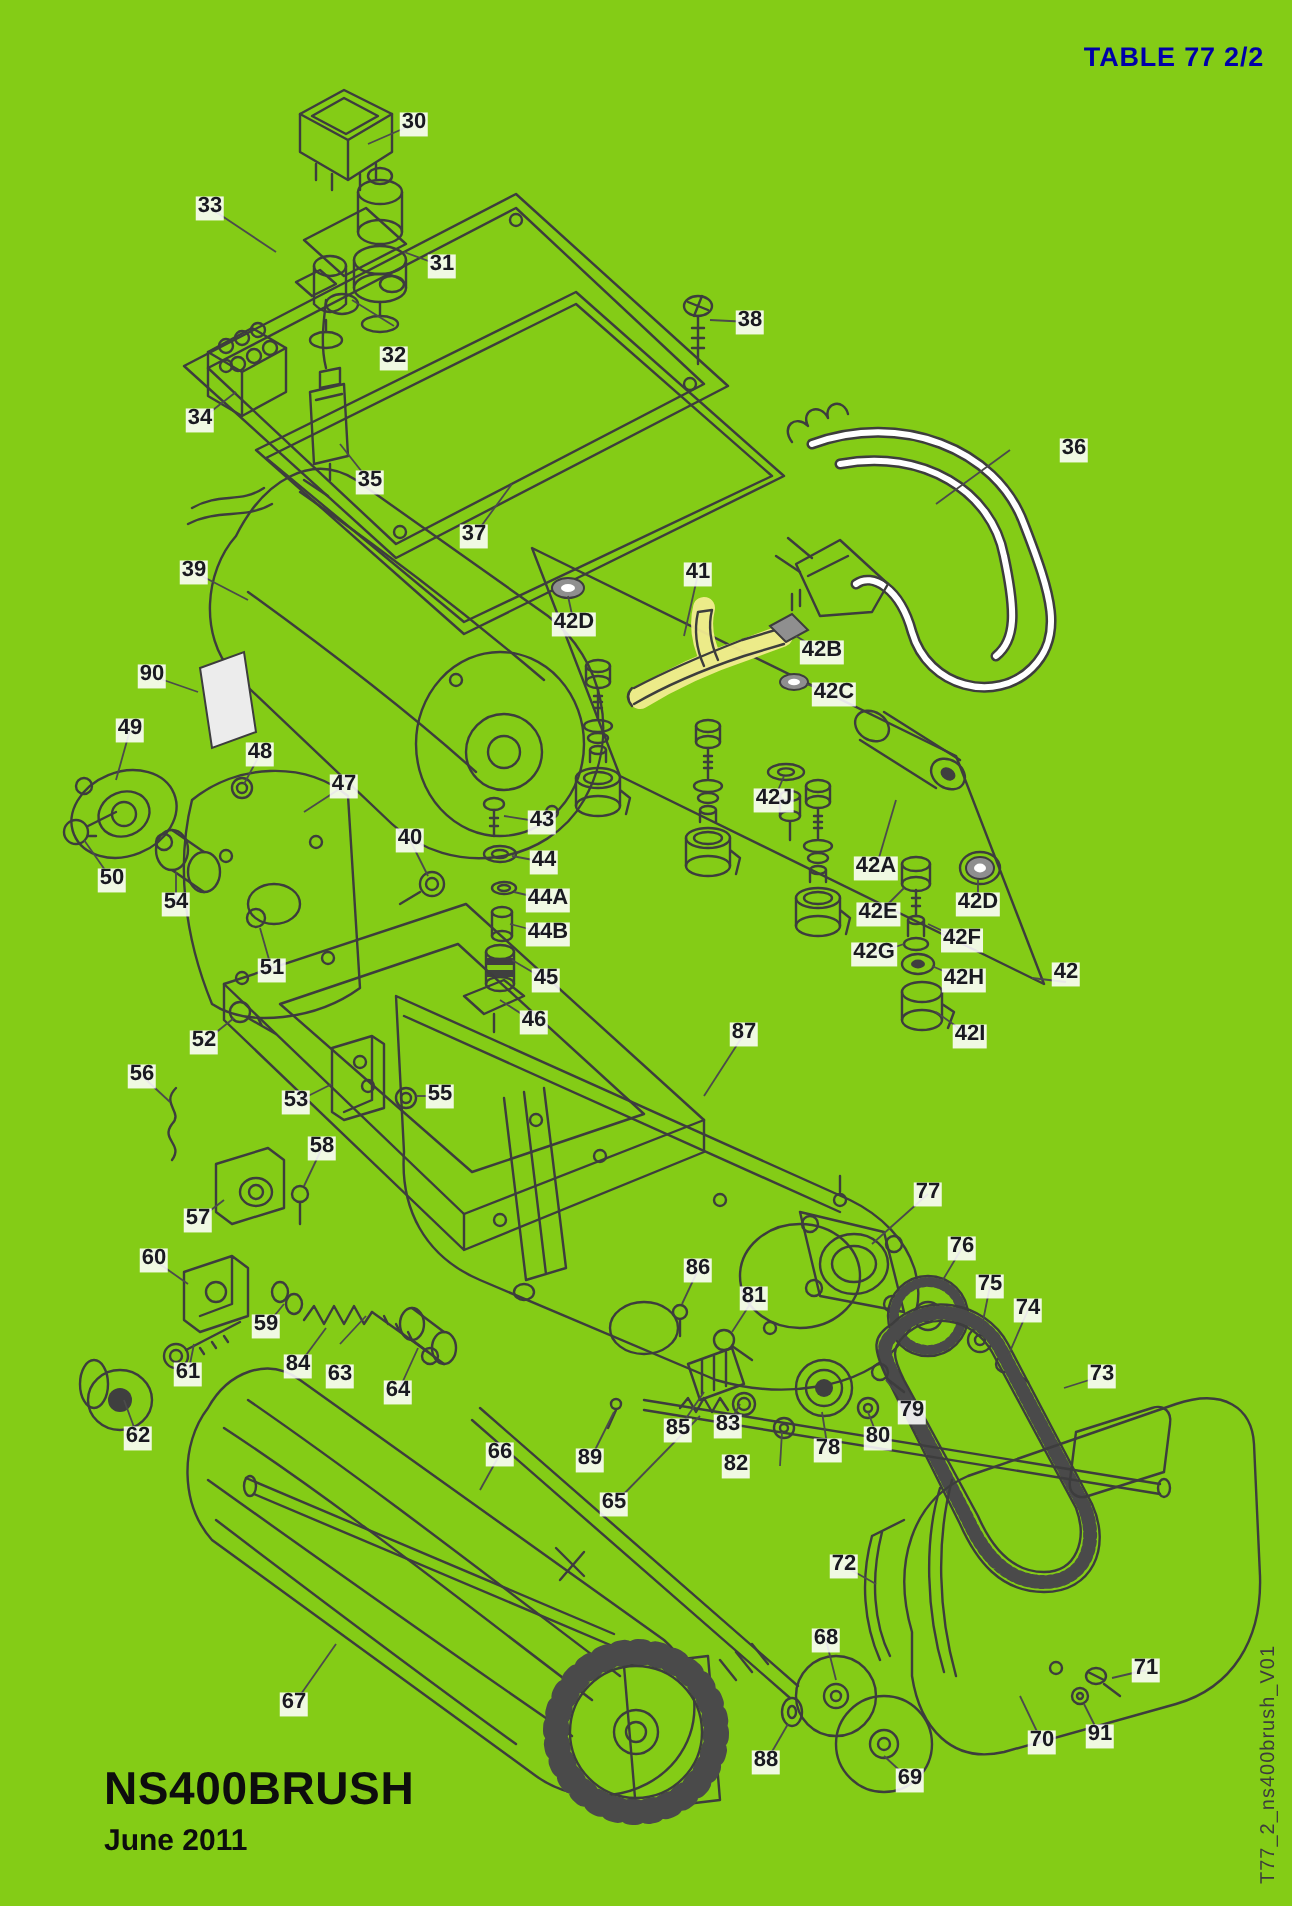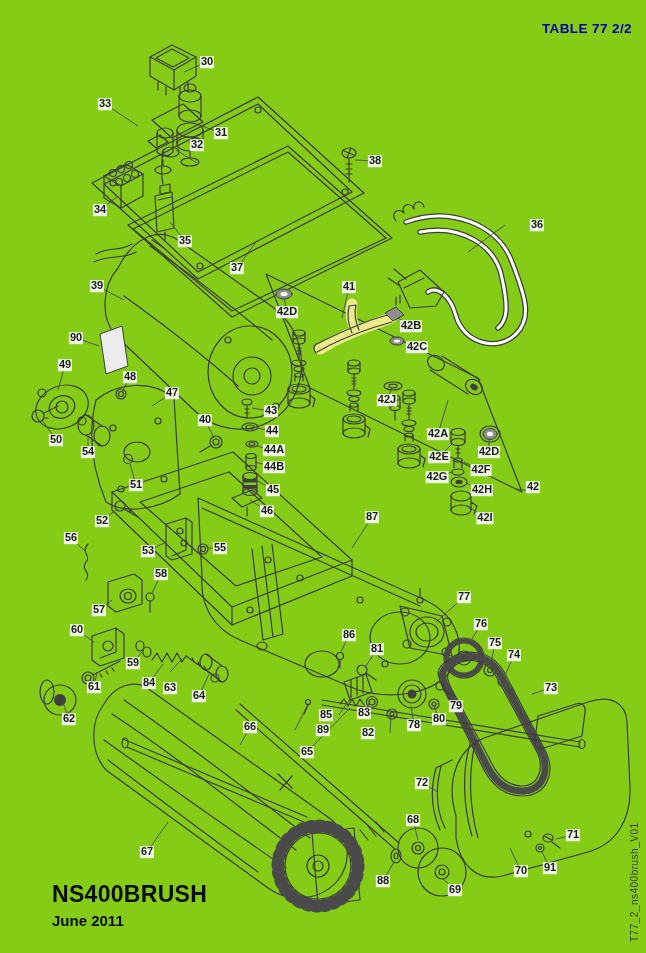--- a/index.html
+++ b/index.html
@@ -461,21 +461,21 @@
         <line x1="550" y1="868" x2="542" y2="852" class="leader"></line>
         <line x1="383" y1="881" x2="394" y2="862" class="leader"></line>
         <line x1="455" y1="890" x2="442" y2="878" class="leader"></line>
       </g>
   </svg>
 
   <div id="label-layer">
       <div class="part-label" style="left: 207px; top: 62px;">30</div>
       <div class="part-label" style="left: 105px; top: 104px;">33</div>
       <div class="part-label" style="left: 221px; top: 133px;">31</div>
-      <div class="part-label" style="left: 197px; top: 145px; text-align: right;">32</div>
+      <div class="part-label" style="left: 197px; top: 179px; text-align: right;">32</div>
       <div class="part-label" style="left: 100px; top: 210px;">34</div>
       <div class="part-label" style="left: 185px; top: 241px;">35</div>
       <div class="part-label" style="left: 375px; top: 161px;">38</div>
       <div class="part-label" style="left: 237px; top: 268px;">37</div>
       <div class="part-label" style="left: 505px; top: 225px; margin-left: 32px;">36</div>
       <div class="part-label" style="left: 97px; top: 286px;">39</div>
       <div class="part-label" style="left: 349px; top: 287px;">41</div>
       <div class="part-label" style="left: 287px; top: 312px;">42D</div>
       <div class="part-label" style="left: 411px; top: 326px;">42B</div>
       <div class="part-label" style="left: 417px; top: 347px;">42C</div>
@@ -517,26 +517,26 @@
       <div class="part-label" style="left: 495px; top: 643px;">75</div>
       <div class="part-label" style="left: 514px; top: 655px;">74</div>
       <div class="part-label" style="left: 133px; top: 663px;">59</div>
       <div class="part-label" style="left: 170px; top: 672px; margin-top: 16px;">63</div>
       <div class="part-label" style="left: 94px; top: 687px;">61</div>
       <div class="part-label" style="left: 149px; top: 683px;">84</div>
       <div class="part-label" style="left: 199px; top: 696px;">64</div>
       <div class="part-label" style="left: 69px; top: 719px;">62</div>
       <div class="part-label" style="left: 551px; top: 688px;">73</div>
       <div class="part-label" style="left: 456px; top: 706px;">79</div>
-      <div class="part-label" style="left: 326px; top: 715px;">85</div>
+      <div class="part-label" style="left: 339px; top: 715px;">85</div>
       <div class="part-label" style="left: 364px; top: 713px;">83</div>
       <div class="part-label" style="left: 439px; top: 719px;">80</div>
       <div class="part-label" style="left: 414px; top: 725px;">78</div>
       <div class="part-label" style="left: 368px; top: 733px; text-align: center;">82</div>
-      <div class="part-label" style="left: 295px; top: 730px; margin-left: 28px;">89</div>
+      <div class="part-label" style="left: 295px; top: 730px;">89</div>
       <div class="part-label" style="left: 250px; top: 727px;">66</div>
       <div class="part-label" style="left: 307px; top: 752px;">65</div>
       <div class="part-label" style="left: 422px; top: 783px;">72</div>
       <div class="part-label" style="left: 413px; top: 820px;">68</div>
       <div class="part-label" style="left: 573px; top: 835px;">71</div>
       <div class="part-label" style="left: 147px; top: 852px;">67</div>
       <div class="part-label" style="left: 521px; top: 871px;">70</div>
       <div class="part-label" style="left: 550px; top: 868px;">91</div>
       <div class="part-label" style="left: 383px; top: 881px;">88</div>
       <div class="part-label" style="left: 455px; top: 890px;">69</div>

